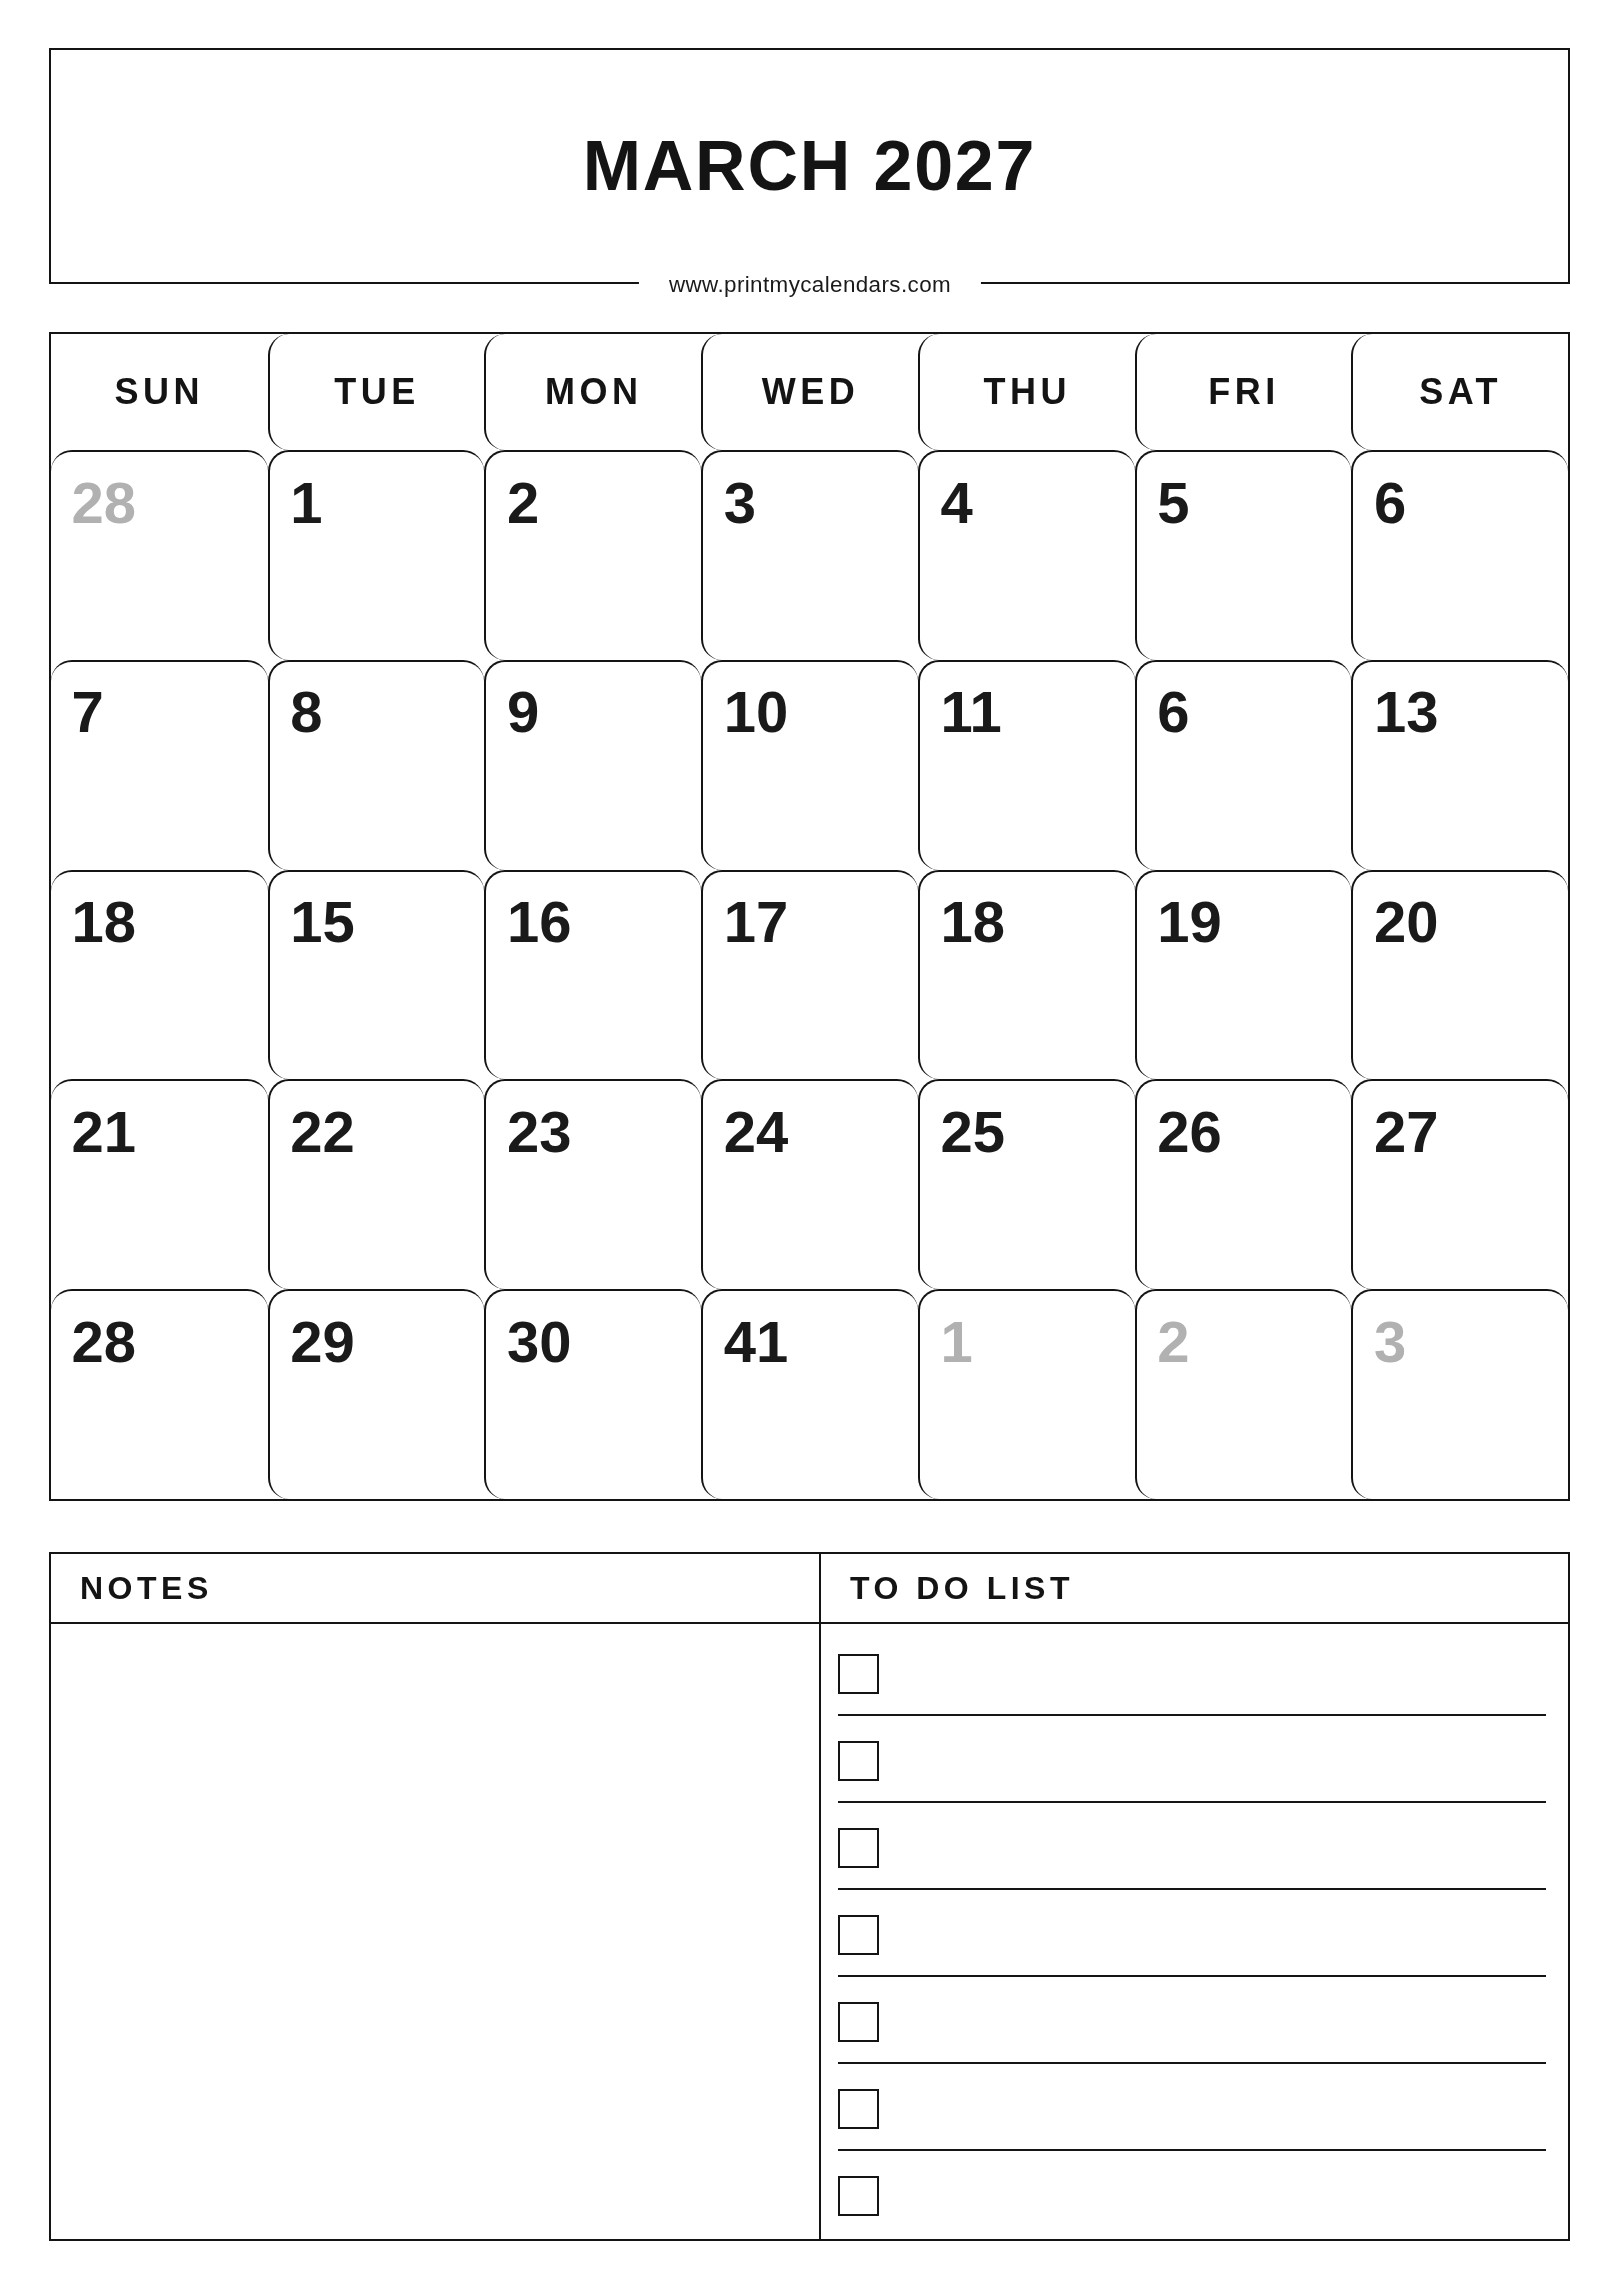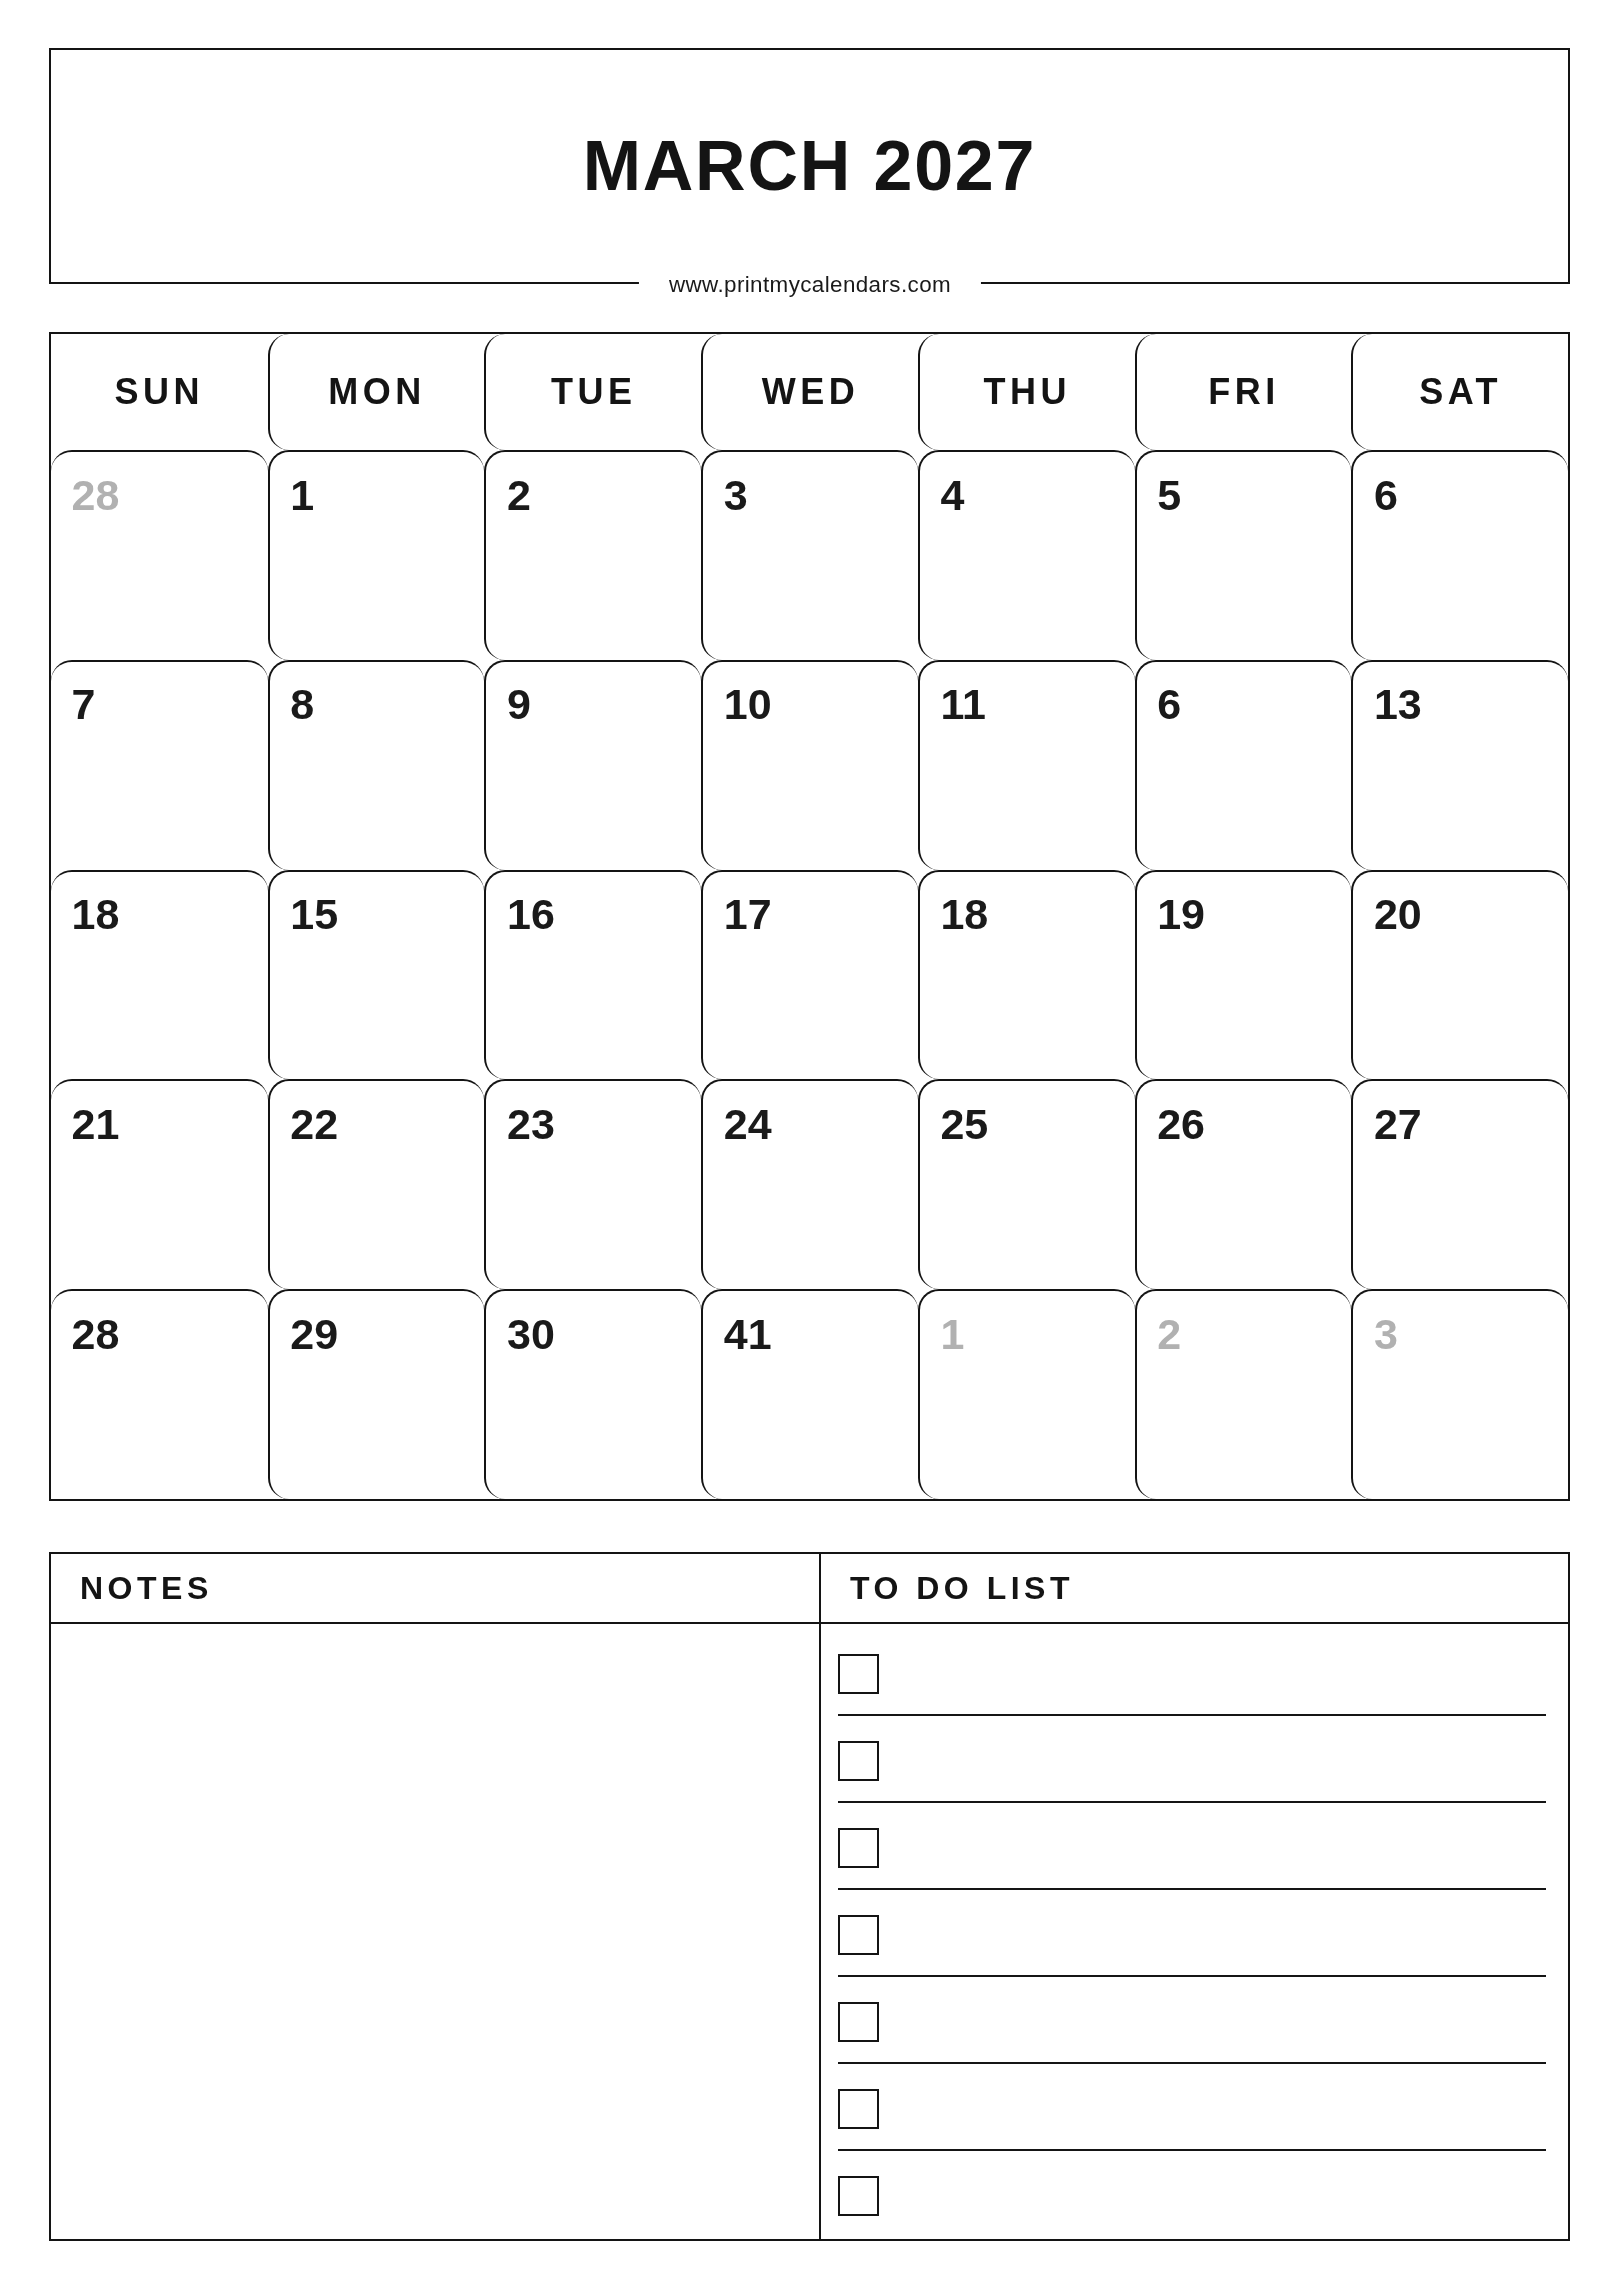--- a/index.html
+++ b/index.html
@@ -69,21 +69,21 @@
   .dow {
     display: flex;
     align-items: center;
     justify-content: center;
     font-size: 36px;
     font-weight: 700;
     letter-spacing: 4.5px;
   }
   .date {
     padding: 21.5px 0 0 20.6px;
-    font-size: 43px;
+    font-size: 58px;
     font-weight: 700;
     line-height: 1;
     color: #1a1a1a;
   }
   .date.muted { color: #b1b1b1; }
 
   
   .notes-box {
     position: absolute;
     left: 49px; top: 1552px;
@@ -127,22 +127,22 @@
 <div class="page">
 
   <div class="header-box">
     <h1 class="page-title">MARCH 2027</h1>
   </div>
 
   <div class="site-label">www.printmycalendars.com</div>
 
   <div class="cal">
       <div class="cell dow">SUN</div>
+      <div class="cell dow">TUE</div>
       <div class="cell dow">MON</div>
-      <div class="cell dow">TUE</div>
       <div class="cell dow">WED</div>
       <div class="cell dow">THU</div>
       <div class="cell dow">FRI</div>
       <div class="cell dow">SAT</div>
       <div class="cell date muted">28</div>
       <div class="cell date">1</div>
       <div class="cell date">2</div>
       <div class="cell date">3</div>
       <div class="cell date">4</div>
       <div class="cell date">5</div>

